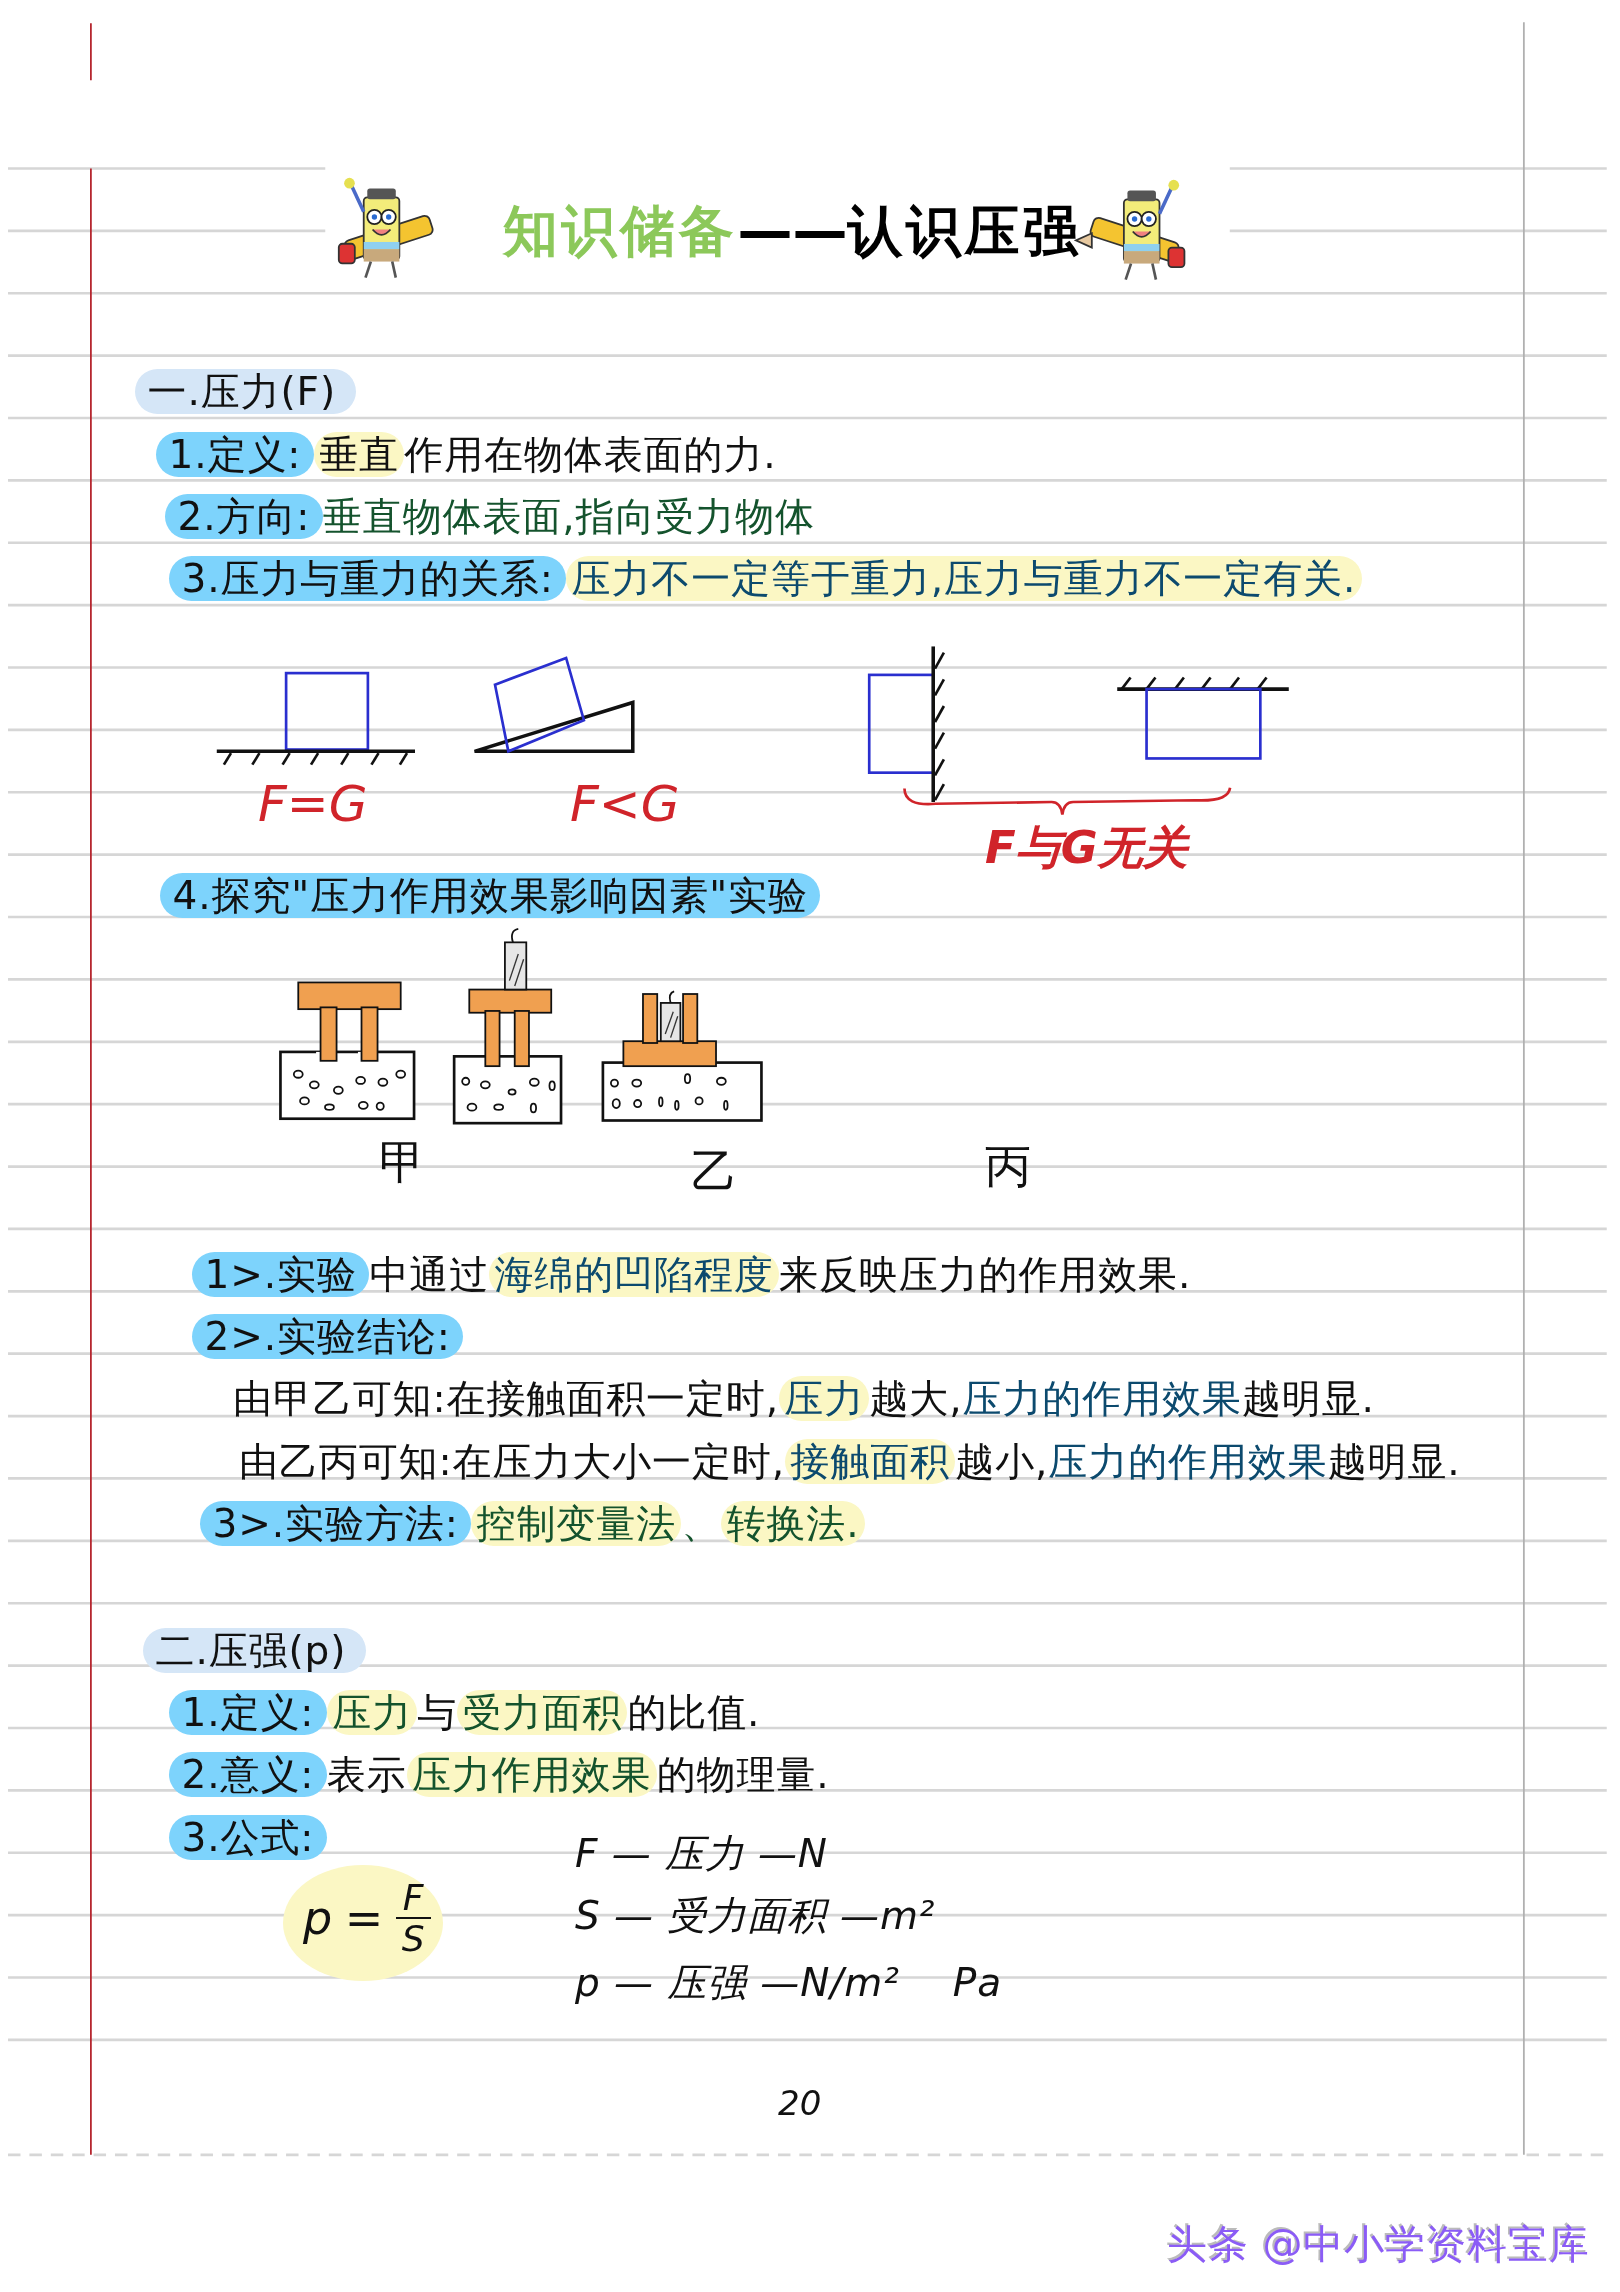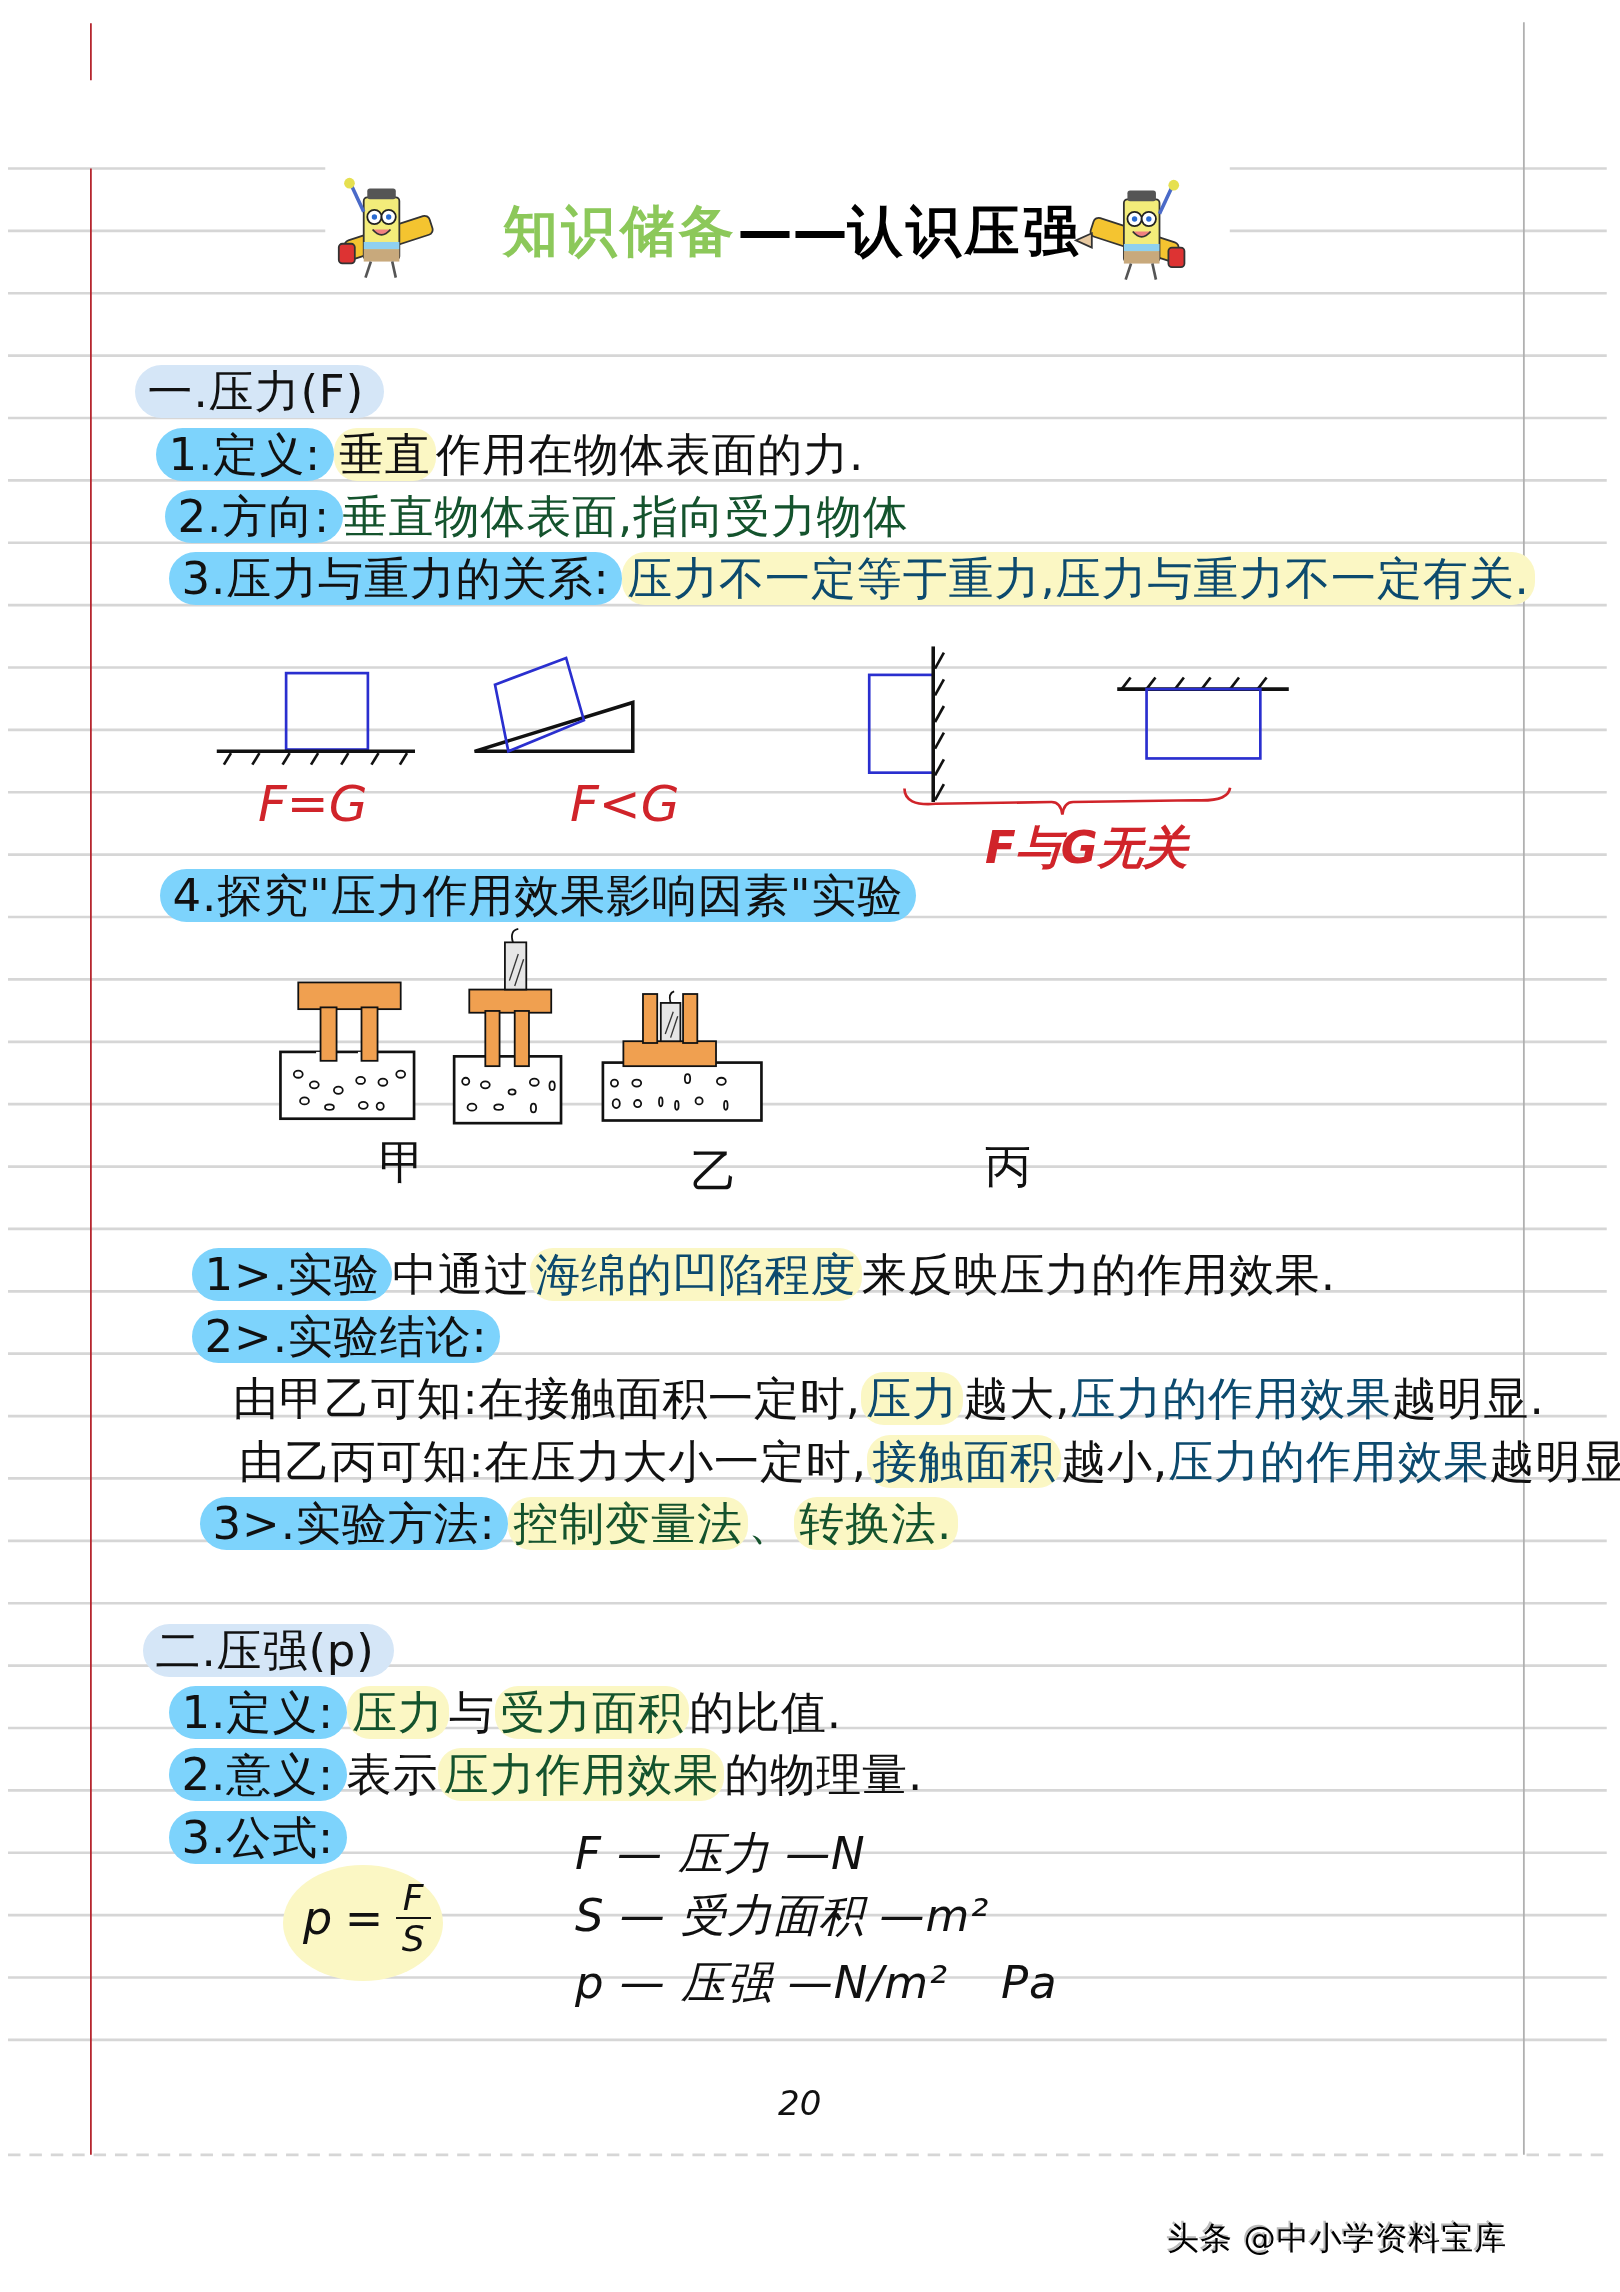--- a/index.html
+++ b/index.html
@@ -4,34 +4,34 @@
 <style>
   html, body { margin: 0; padding: 0; }
   body {
     width: 1621px; height: 2293px; position: relative; overflow: hidden;
     background: #ffffff;
     font-family: "DejaVu Sans", "Liberation Sans", sans-serif;
     color: #111;
   }
   .rules { position: absolute; left: 0; top: 0; width: 1621px; height: 2293px; }
   .abs { position: absolute; white-space: nowrap; }
-  .hand { font-family: "DejaVu Sans", sans-serif; font-size: 45px; line-height: 53px; letter-spacing: 0.9px; }
+  .hand { font-family: "DejaVu Sans", sans-serif; font-size: 39px; line-height: 53px; letter-spacing: 0.9px; }
   .hl-blue { background: #d5e6f7; border-radius: 30px; padding: 0 19.6px 0 12.5px; }
   .hl-pink { background: #7dd3fc; border-radius: 30px; padding: 0 12.5px 0 12.5px; }
   .hl-yellow { background: #fbf7c4; border-radius: 23px; padding: 0 5.3px; }
   .c-red { color: #0c4a6e; }
   .c-blue { color: #14532d; }
   .c-black { color: #111; }
   .title-green { color: #8cc85a; font-size: 55px; font-weight: bold; letter-spacing: 3.6px; }
   .title-black { color: #000; font-size: 55px; font-weight: bold; letter-spacing: 3.6px; }
   .dash { color: #000; font-size: 55px; font-weight: bold; }
   .mascot { position: absolute; }
   .label-red { color: #d0242a; font-size: 50px; font-style: italic; }
   .fig-label { font-size: 46px; color: #111; }
-  .watermark { color: #000000; font-size: 32px; text-shadow: 1.8px 1.8px 0 #fff, -1.8px -1.8px 0 #bbb; letter-spacing: 0.9px; }
+  .watermark { color: #8b5cf6; font-size: 40px; text-shadow: 1.8px 1.8px 0 #fff, -1.8px -1.8px 0 #bbb; letter-spacing: 0.9px; }
   .page-num { font-size: 34px; font-style: italic; }
   .formula-badge { position: absolute; left: 283px; top: 1865px; width: 160px; height: 116px; border-radius: 50%; background: #fbf7c4; }
 </style>
 </head>
 <body>
 
 <svg class="rules" viewBox="0 0 1819 2573" xmlns="http://www.w3.org/2000/svg">
   <g stroke="#d6d6d6" stroke-width="3">
     <line x1="9" y1="189" x2="365" y2="189"></line>
     <line x1="9" y1="259" x2="365" y2="259"></line>

